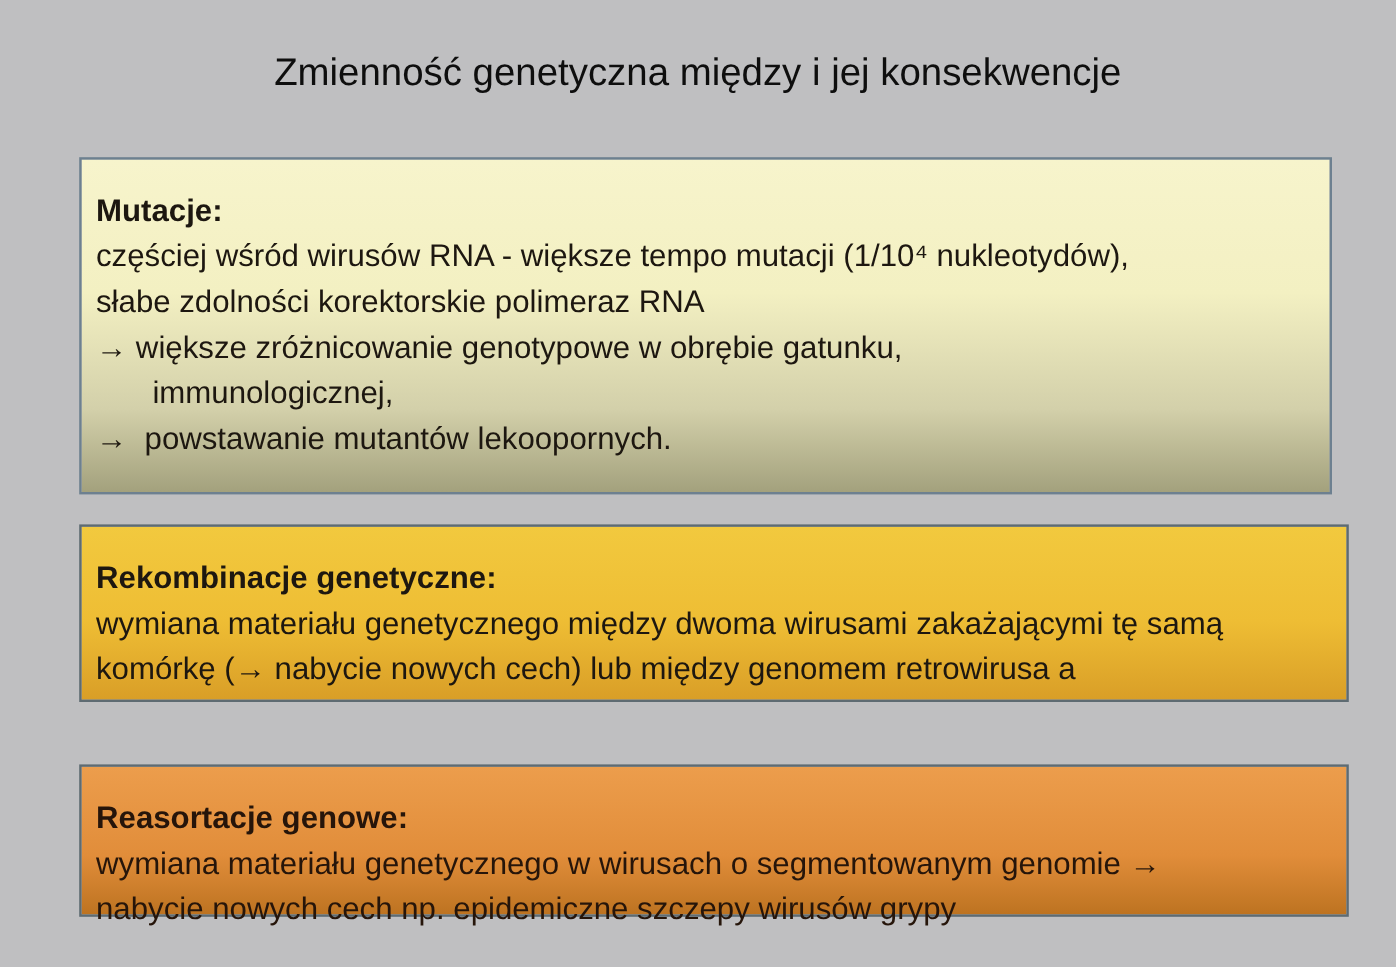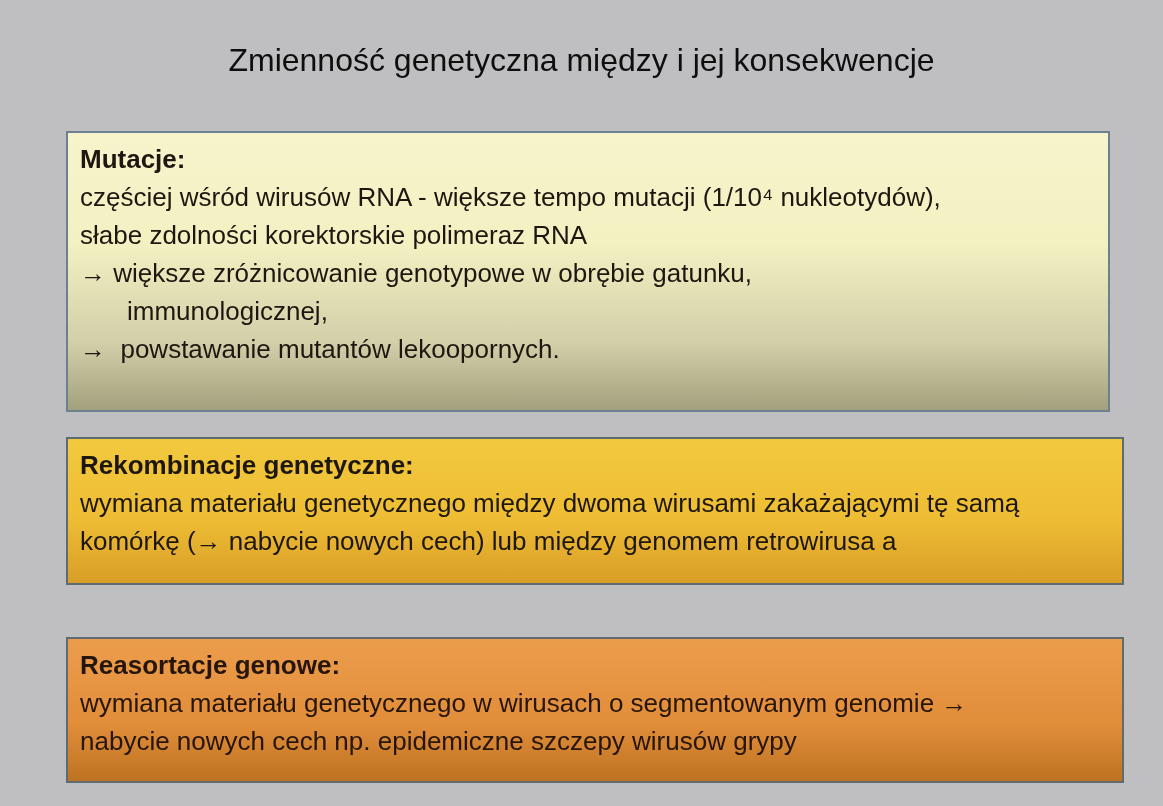--- a/index.html
+++ b/index.html
@@ -22,21 +22,21 @@
     font-weight: 400;
     color: #0e0e0e;
     margin: 0;
     letter-spacing: 0px;
   }
   .box {
     position: absolute;
     left: 66px;
     box-sizing: border-box;
     border: 2px solid #647686;
-    padding: 7px 12px 0 12px;
+    padding: 23px 12px 0 12px;
     font-size: 26px;
     line-height: 38px;
     color: #1d1710;
   }
   .box .heading { font-weight: 700; white-space: pre-wrap; }
   .box .line { white-space: pre-wrap; }
   .box .cont { padding-left: 47px; }
   .box-mutations {
     top: 131px;
     width: 1044px;
@@ -47,21 +47,21 @@
   .box-recombinations {
     top: 437px;
     width: 1058px;
     height: 148px;
     background: linear-gradient(180deg, #f2c93e 0%, #eebd34 55%, #d99e27 100%);
     border-color: #5e6b72;
   }
   .box-reassortments {
     top: 637px;
     width: 1058px;
-    height: 146px;
+    height: 127px;
     background: linear-gradient(180deg, #ec9d4c 0%, #e18d3a 60%, #bd7321 100%);
     border-color: #5e6b72;
     color: #26150a;
   }
 </style>
 </head>
 <body>
 
 <div class="slide">
 

